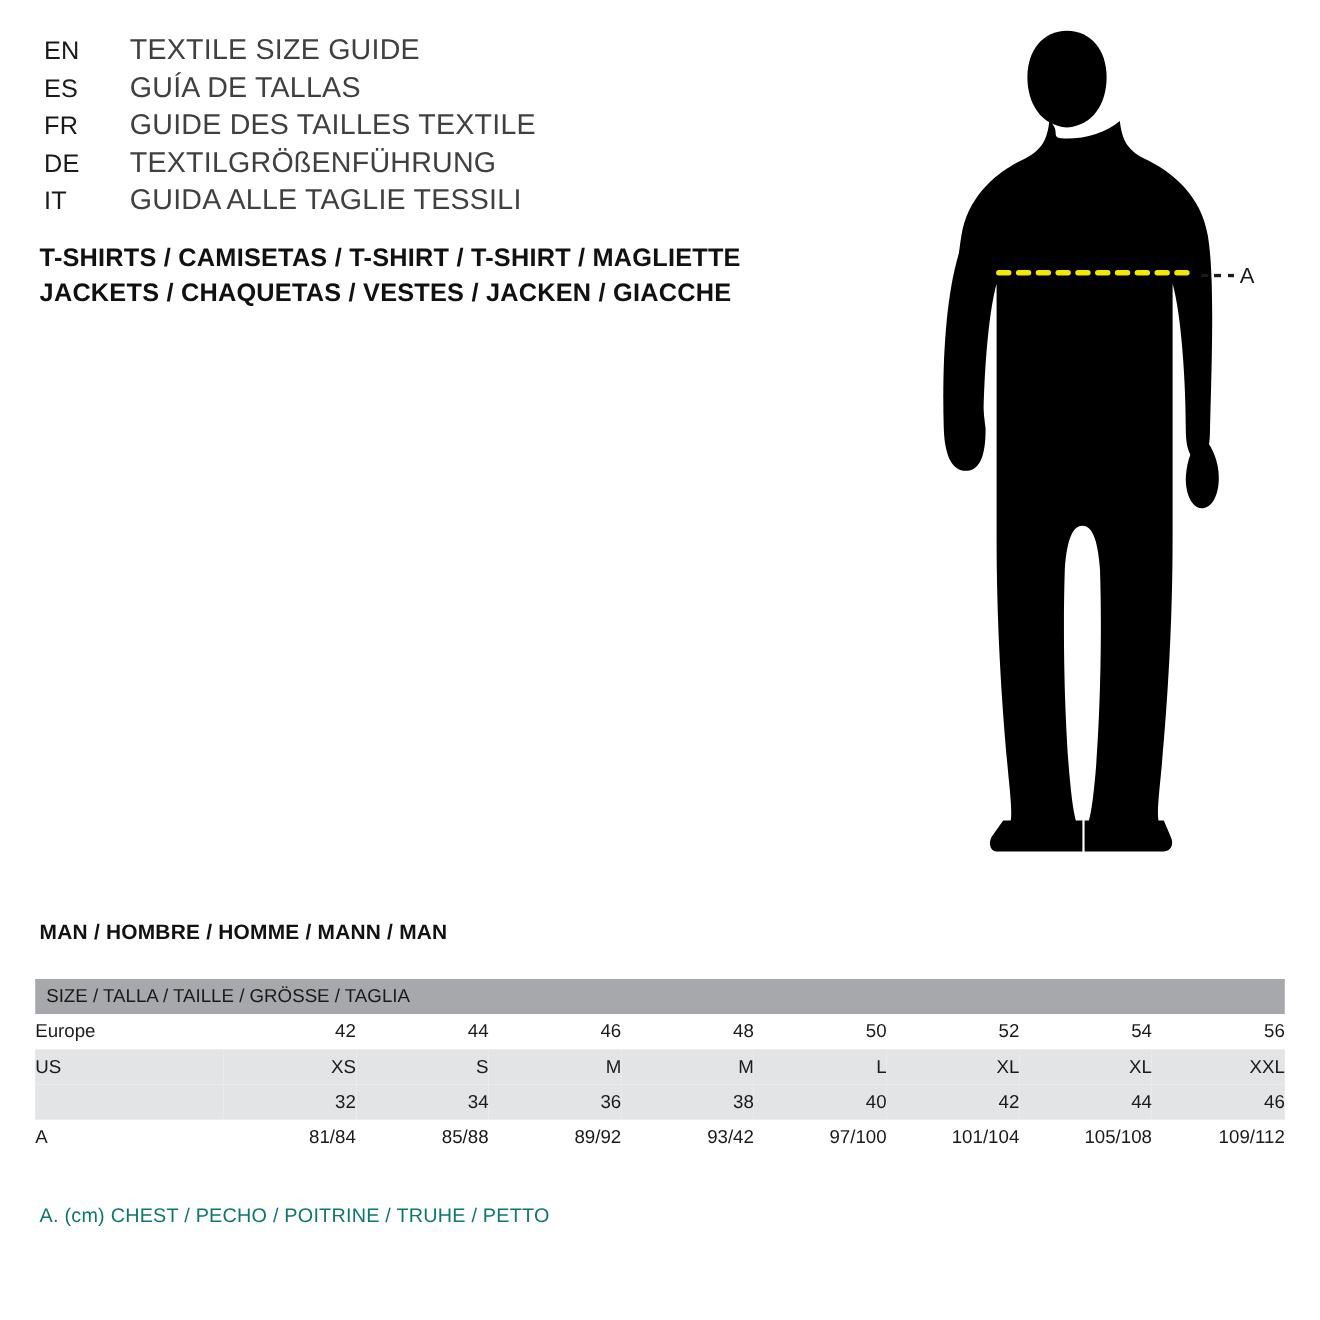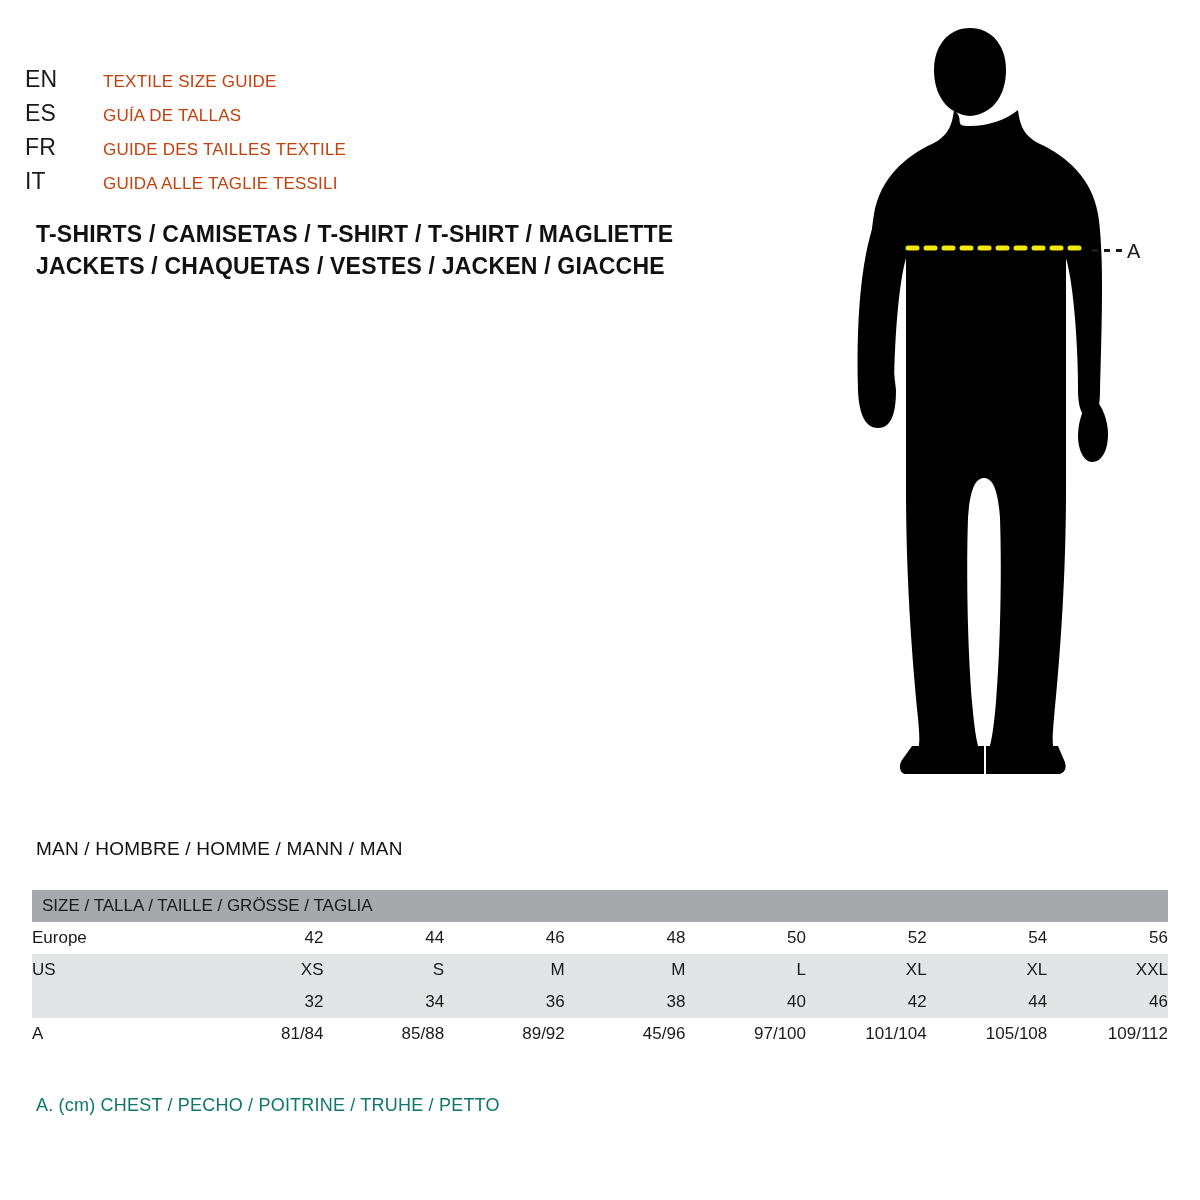--- a/index.html
+++ b/index.html
@@ -12,40 +12,39 @@
     height: 1200px;
     font-family: "Liberation Sans", sans-serif;
     color: #1a1a1a;
     position: relative;
     overflow: hidden;
   }
 
   
   .lang-block {
     position: absolute;
-    left: 25px;
+    left: 40px;
     top: 30px;
     width: 760px;
-    margin-top: 36px;
   }
   .lang-row {
     display: flex;
     align-items: baseline;
     height: 34px;
   }
   .lang-code {
     width: 78px;
     font-size: 23px;
     letter-spacing: .2px;
     color: #1a1a1a;
   }
   .lang-text {
-    font-size: 17px;
-    letter-spacing: .2px;
-    color: #c2410c;
+    font-size: 26px;
+    letter-spacing: .2px;
+    color: #404040;
   }
 
   .garment-lines {
     position: absolute;
     left: 36px;
     top: 218px;
     width: 780px;
   }
   .garment-line {
     font-size: 23px;
@@ -81,21 +80,21 @@
     height: 3px;
     background-image: repeating-linear-gradient(to right, #1a1a1a 0 6px, transparent 6px 12px);
   }
 
   
   .section-title {
     position: absolute;
     left: 36px;
     top: 838px;
     font-size: 19px;
-    font-weight: normal;
+    font-weight: bold;
     letter-spacing: .2px;
     color: #111111;
   }
 
   table.size-table {
     position: absolute;
     left: 32px;
     top: 890px;
     width: 1136px;
     border-collapse: collapse;
@@ -149,20 +148,24 @@
     <span class="lang-code">EN</span>
     <span class="lang-text">TEXTILE SIZE GUIDE</span>
   </div>
   <div class="lang-row">
     <span class="lang-code">ES</span>
     <span class="lang-text">GUÍA DE TALLAS</span>
   </div>
   <div class="lang-row">
     <span class="lang-code">FR</span>
     <span class="lang-text">GUIDE DES TAILLES TEXTILE</span>
+  </div>
+  <div class="lang-row">
+    <span class="lang-code">DE</span>
+    <span class="lang-text">TEXTILGRÖßENFÜHRUNG</span>
   </div>
   <div class="lang-row">
     <span class="lang-code">IT</span>
     <span class="lang-text">GUIDA ALLE TAGLIE TESSILI</span>
   </div>
 </div>
 
 <div class="garment-lines">
   <div class="garment-line">T-SHIRTS / CAMISETAS / T-SHIRT / T-SHIRT / MAGLIETTE</div>
   <div class="garment-line">JACKETS / CHAQUETAS / VESTES / JACKEN / GIACCHE</div>
@@ -256,21 +259,21 @@
       <td class="val-cell">40</td>
       <td class="val-cell">42</td>
       <td class="val-cell">44</td>
       <td class="val-cell">46</td>
     </tr>
     <tr class="row-light">
       <td class="label-cell">A</td>
       <td class="val-cell">81/84</td>
       <td class="val-cell">85/88</td>
       <td class="val-cell">89/92</td>
-      <td class="val-cell">45/96</td>
+      <td class="val-cell">93/42</td>
       <td class="val-cell">97/100</td>
       <td class="val-cell">101/104</td>
       <td class="val-cell">105/108</td>
       <td class="val-cell">109/112</td>
     </tr>
   </tbody>
 </table>
 
 <div class="footnote">A. (cm) CHEST / PECHO / POITRINE / TRUHE / PETTO</div>
 

